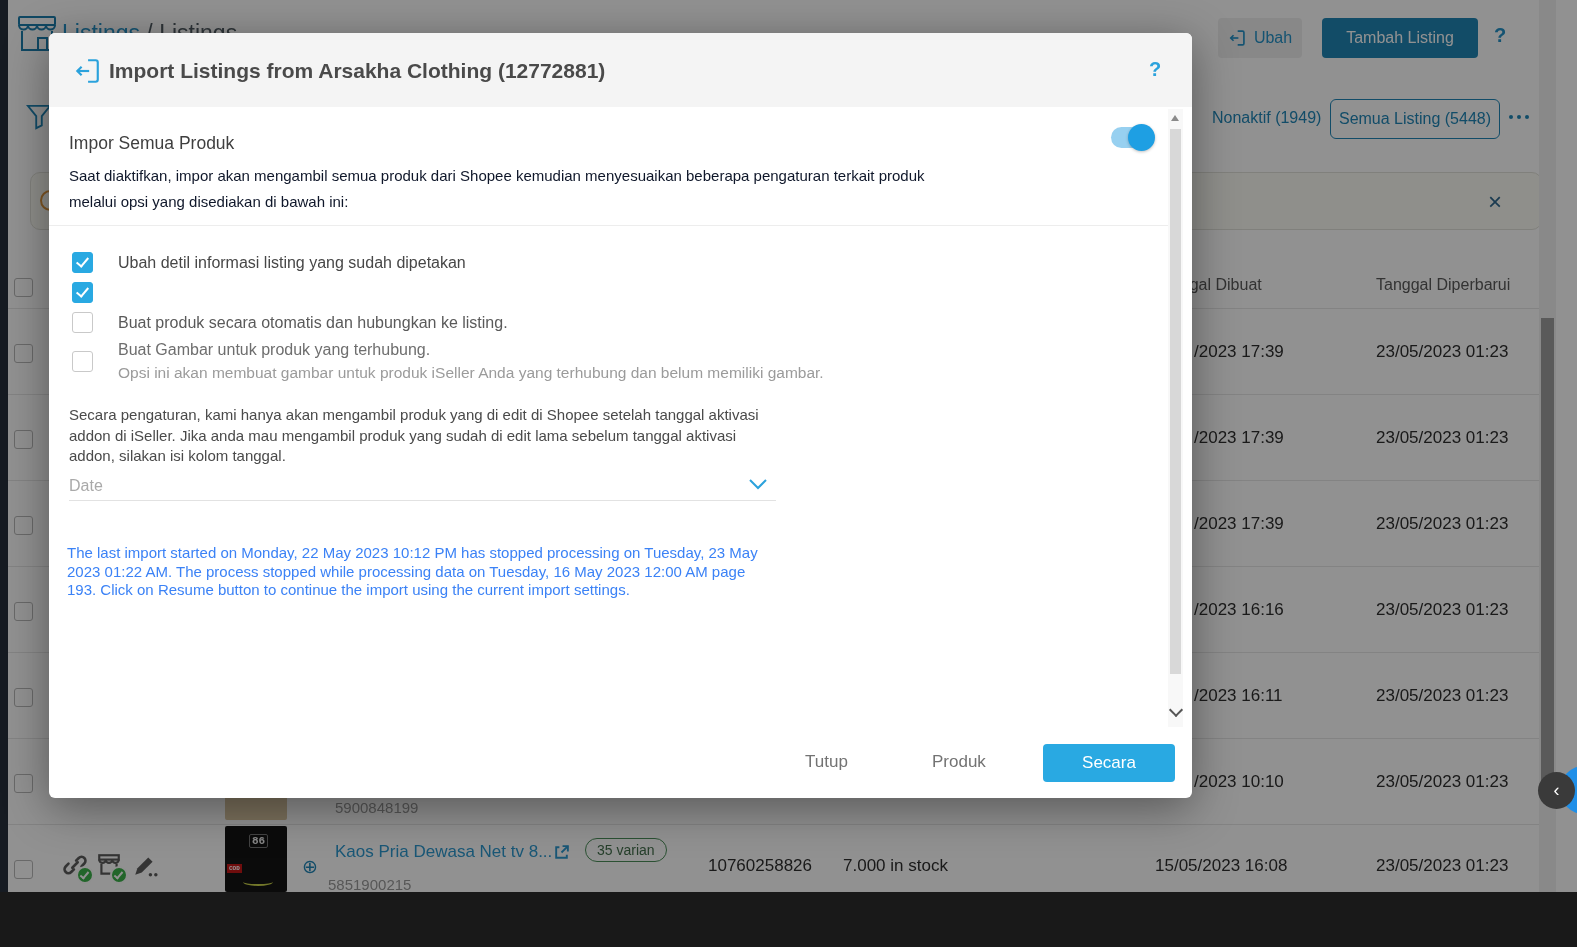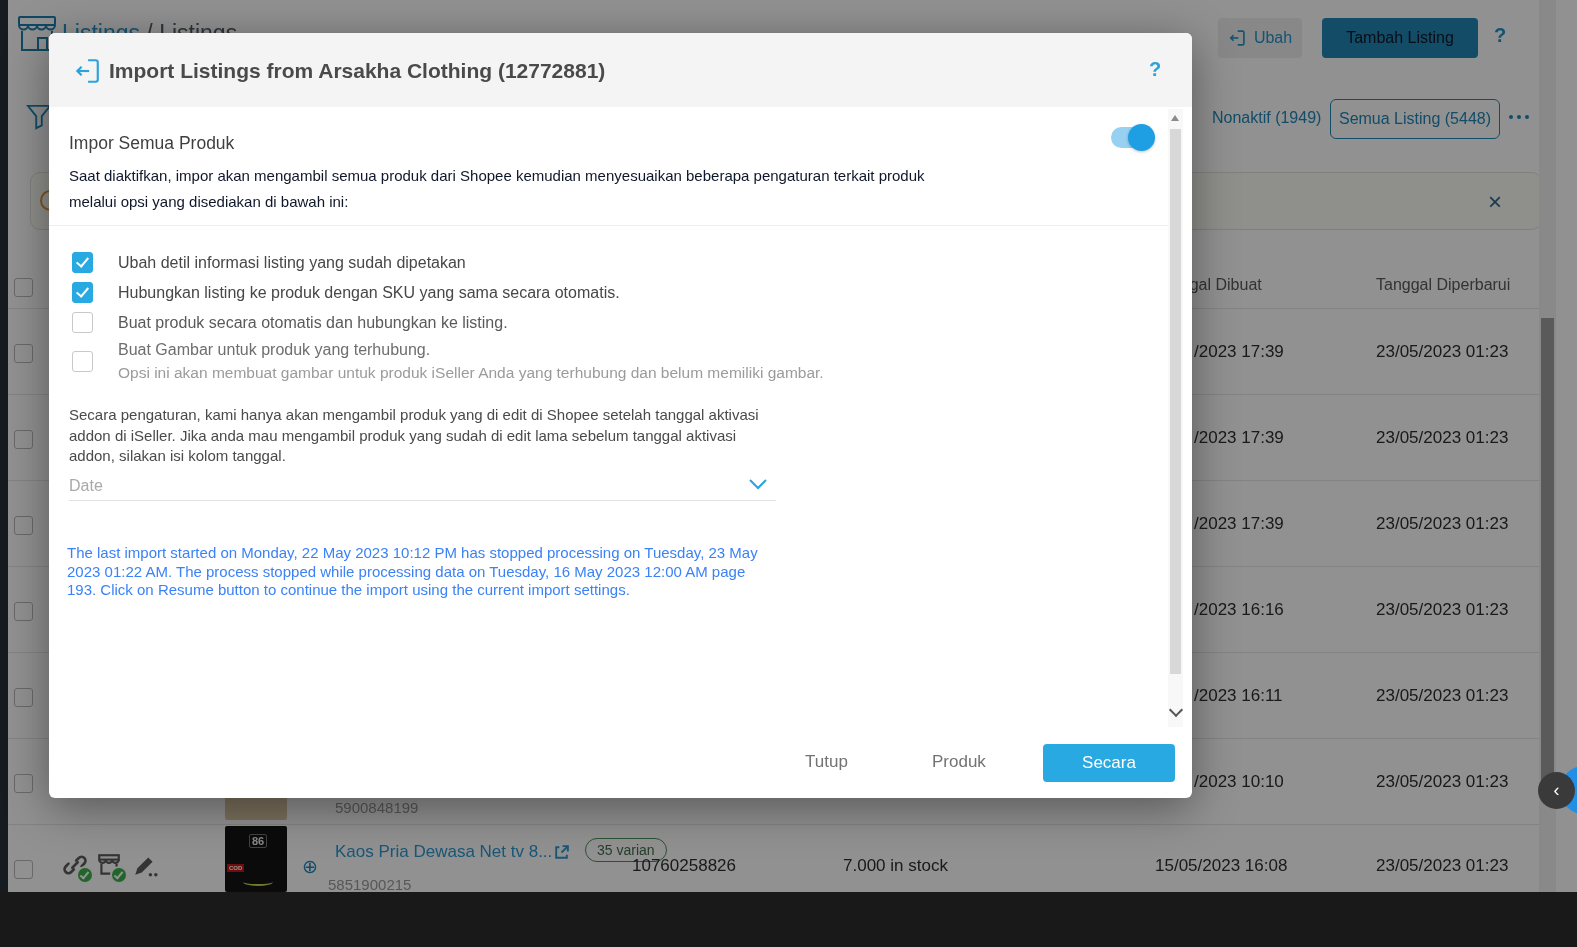--- a/index.html
+++ b/index.html
@@ -7,21 +7,21 @@
           font-family:"Liberation Sans","DejaVu Sans",sans-serif;-webkit-font-smoothing:antialiased;}
   .abs{position:absolute;}
   
   .page{position:absolute;left:0;top:0;width:1577px;height:892px;background:#ffffff;z-index:1;}
   .side-strip{position:absolute;left:0;top:0;width:8px;height:892px;background:#27313c;}
   .crumb1{color:#2593c8;}
   .crumb2{color:#515c63;}
   .btn-impor{position:absolute;display:flex;align-items:center;gap:8px;justify-content:center;
              background:#efefef;border-radius:4px;color:#2593c8;font-size:16px;}
   .btn-tambah{position:absolute;display:flex;align-items:center;justify-content:center;
-              background:#2186b5;border-radius:4px;color:#0f172a;font-size:16px;}
+              background:#2186b5;border-radius:4px;color:#ffffff;font-size:16px;}
   .tab-pill{position:absolute;display:flex;align-items:center;justify-content:center;
             border:1px solid #2187b8;border-radius:6px;color:#2187b8;font-size:16px;}
   .searchbar{position:absolute;background:#fbfbf4;border:1px solid #e2e2da;border-radius:10px;}
   .cbx{position:absolute;width:17px;height:17px;border:1.5px solid #b9b9b9;border-radius:3px;background:#fff;}
   .rowline{position:absolute;border-bottom:1px solid #e6e6e6;}
   .cell{position:absolute;color:#2f2f2f;font-size:17px;white-space:nowrap;}
   .hcell{position:absolute;color:#5a5a5a;font-size:16px;white-space:nowrap;}
   .skutxt{position:absolute;color:#9a9a9a;font-size:15px;white-space:nowrap;}
   .dots-v span{display:block;width:4px;height:4px;border-radius:50%;background:#555;margin:3px 0;}
   .dots-h{display:flex;gap:4px;}
@@ -175,35 +175,35 @@
       <rect x="3" y="3" width="18" height="4"></rect>
       <path d="M3 7 a3 3 0 0 0 6 0 a3 3 0 0 0 6 0 a3 3 0 0 0 6 0"></path>
       <path d="M5 11 v9 h14 v-9"></path>
     </svg>
     <span class="gbadge" style="left:110px;top:866px;"></span>
     <svg class="abs" style="left:132px;top:852px;" width="26" height="26" viewBox="0 0 24 24">
       <path d="M3 21 l2-6 10-10 4 4 -10 10 z" fill="#5c5c5c"></path>
       <circle cx="17" cy="21" r="1.6" fill="#5c5c5c"></circle>
         <circle cx="22" cy="21" r="1.6" fill="#5c5c5c"></circle>
     </svg>
-    <div class="abs" style="left:225px;top:826px;width:62px;height:66px;background:#141414;border-radius:2px;overflow:hidden;">
+    <div class="abs" style="left:225px;top:826px;width:62px;height:66px;background:#141414;border-radius:2px;overflow:hidden;font-family:Liberation Mono, monospace;">
       <div style="position:absolute;left:24px;top:8px;color:#eee;font-size:11px;font-weight:bold;border:1px solid #777;border-radius:2px;padding:0 2px;">86</div>
       <div style="position:absolute;left:2px;top:38px;background:#c41818;color:#fff;font-size:6px;font-weight:bold;padding:1px 2px;">COD</div>
       <div style="position:absolute;left:18px;top:52px;width:30px;height:6px;border-radius:50%;border-bottom:2px solid #cbd34a;"></div>
     </div>
     <div class="abs" style="left:302px;top:855px;font-size:19px;color:#2187b8;">⊕</div>
     <div class="abs" style="left:335px;top:842px;font-size:17px;color:#2e9ad0;white-space:nowrap;">Kaos Pria Dewasa Net tv 8...</div>
     <svg class="abs" style="left:553px;top:844px;" width="17" height="17" viewBox="0 0 16 16" fill="none" stroke="#2e9ad0" stroke-width="1.8">
       <path d="M6 3 H3 v10 h10 v-3"></path>
         <path d="M9 2 h5 v5"></path>
         <path d="M14 2 L8 8"></path>
     </svg>
     <div class="variant-badge" style="left:585px;top:838px;">35 varian</div>
     <div class="skutxt" style="left:328px;top:876px;">5851900215</div>
-    <div class="cell" style="left:632px;top:856px;">10760258826</div>
+    <div class="cell" style="left:708px;top:856px;">10760258826</div>
     <div class="cell" style="left:843px;top:856px;">7.000 in stock</div>
     <div class="cell" style="left:1155px;top:856px;">15/05/2023 16:08</div>
     <div class="cell" style="left:1376px;top:856px;">23/05/2023 01:23</div>
 
     <div class="pagescroll">
       <div class="thumb"></div>
     </div>
   </div>
 
   <div class="overlay"></div>
@@ -222,21 +222,20 @@
     <div class="toggle on">
         <span class="knob"></span>
       </div>
     <div class="m-desc">Saat diaktifkan, impor akan mengambil semua produk dari Shopee kemudian menyesuaikan beberapa pengaturan terkait produk melalui opsi yang disediakan di bawah ini:</div>
     <div class="m-divider"></div>
 
     <div class="opt-cb checked" style="left:23px;top:219px;"></div>
     <div class="opt-label" style="left:69px;top:221px;">Ubah detil informasi listing yang sudah dipetakan</div>
 
     <div class="opt-cb checked" style="left:23px;top:249px;"></div>
-    <div class="opt-label" style="left:69px;top:251px;">Hubungkan listing ke produk dengan SKU yang sama secara otomatis.</div>
 
     <div class="opt-cb" style="left:23px;top:279px;"></div>
     <div class="opt-label" style="left:69px;top:281px;color:#5a5a5a;">Buat produk secara otomatis dan hubungkan ke listing.</div>
 
     <div class="opt-cb" style="left:23px;top:318px;"></div>
     <div class="opt-label" style="left:69px;top:308px;color:#6e6e6e;">Buat Gambar untuk produk yang terhubung.</div>
     <div class="opt-label" style="left:69px;top:331px;color:#9b9b9b;font-size:15.5px;">Opsi ini akan membuat gambar untuk produk iSeller Anda yang terhubung dan belum memiliki gambar.</div>
 
     <div class="m-note">Secara pengaturan, kami hanya akan mengambil produk yang di edit di Shopee setelah tanggal aktivasi addon di iSeller. Jika anda mau mengambil produk yang sudah di edit lama sebelum tanggal aktivasi addon, silakan isi kolom tanggal.</div>
 

